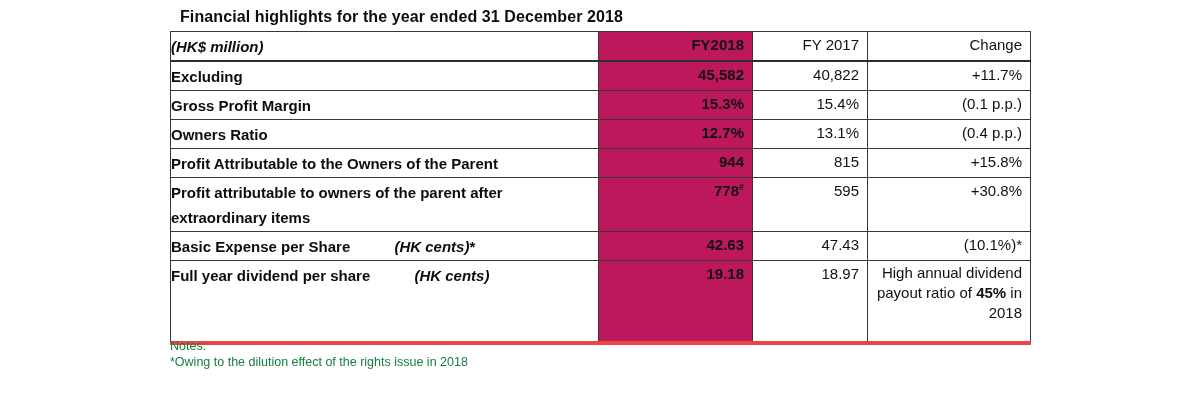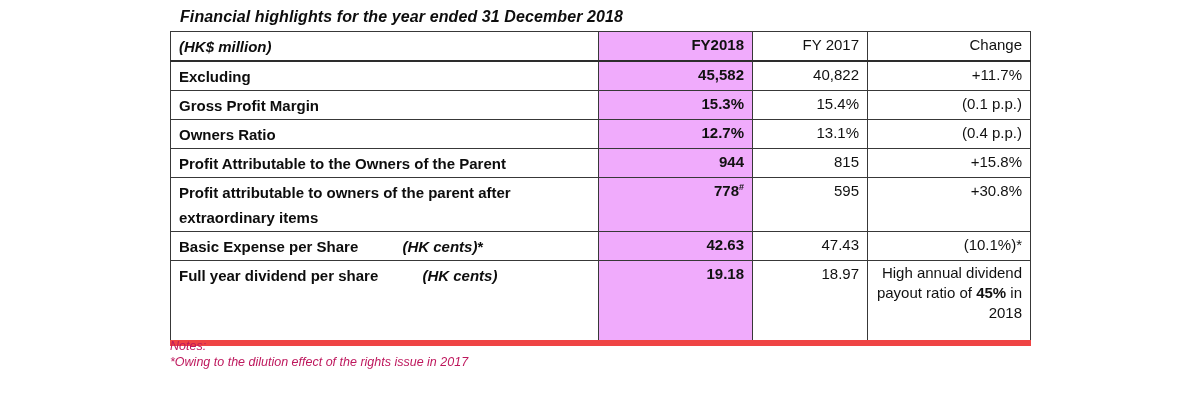--- a/index.html
+++ b/index.html
@@ -7,58 +7,58 @@
   .page {
     position:relative;
     width:1200px; height:400px;
     background:#ffffff;
     font-family:"Liberation Sans","DejaVu Sans",sans-serif;
     color:#111111;
     overflow:hidden;
   }
   .title {
     position:absolute; left:180px; top:8px;
-    font-size:16px; font-weight:bold; font-style:italic;
+    font-size:16px; font-weight:bold; 
     color:#0d0d0d;
     letter-spacing:0.1px;
   }
   table.fin {
     position:absolute; left:170px; top:31px;
     width:860px;
     border-collapse:collapse;
     table-layout:fixed;
   }
   table.fin td, table.fin th {
     border:1px solid #383838;
     vertical-align:top;
     font-size:15px;
-    padding:2px 8px 1px 8px;
+    padding:2px 8px 1px 0;
     overflow:hidden;
   }
   tr.hdr th { border-bottom:2px solid #2d2d2d; }
-  tr.lastrow td { border-bottom:6px solid #ef4444; }
+  tr.lastrow td { border-bottom:4px solid #ef4444; }
   .label-cell {
     text-align:left;
     font-weight:bold;
     line-height:25px;
     padding-left:9px;
     color:#0d0d0d;
   }
   .unit-cell { font-style:italic; }
   .num { text-align:right; line-height:21px; }
-  .col-fy18 { background:#f0abfc; font-weight:bold; }
+  .col-fy18 { background:#be185d; font-weight:bold; }
   .col-fy17 { font-weight:normal; }
   .col-chg  { font-weight:normal; }
   .chg-tall { padding-left:15px; line-height:20px; }
   .lbl-italic { font-style:italic;margin-left:40px; }
   sup.marker { font-size:9px; vertical-align:super; line-height:0; }
   .notes {
     position:absolute; left:170px; top:338px;
-    font-size:12.5px; font-style:italic;
-    line-height:16px; color:#be185d;
+    font-size:12.5px; 
+    line-height:16px; color:#15803d;
   }
   .notes sup.marker { font-weight:bold; font-size:8.5px; }
   .bold { font-weight:bold; }
 </style>
 </head>
 <body>
 
 <div class="page">
 
   <div class="title">Financial highlights for the year ended 31 December 2018</div>
@@ -125,16 +125,16 @@
       <td class="label-cell"><span>Full year dividend per share </span><span class="lbl-italic">(HK cents)</span></td>
       <td class="num col-fy18">19.18</td>
       <td class="num col-fy17">18.97</td>
       <td class="num col-chg chg-tall"><span>High annual dividend payout ratio of </span><span class="bold">45%</span><span> in 2018</span></td>
     </tr>
   </tbody>
     </table>
 
   <div class="notes">
     <div>Notes:</div>
-    <div>*Owing to the dilution effect of the rights issue in 2017</div>
+    <div>*Owing to the dilution effect of the rights issue in 2018</div>
   </div>
 
 </div>
 
 </body></html>

